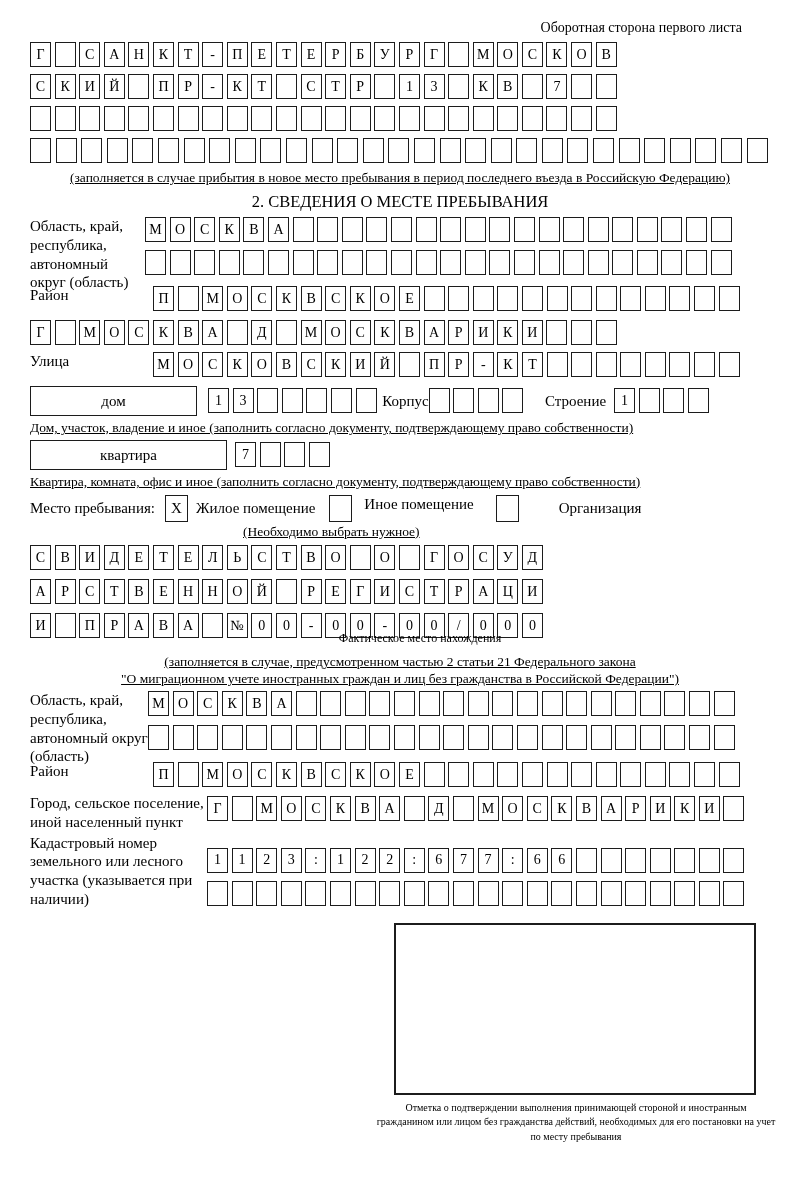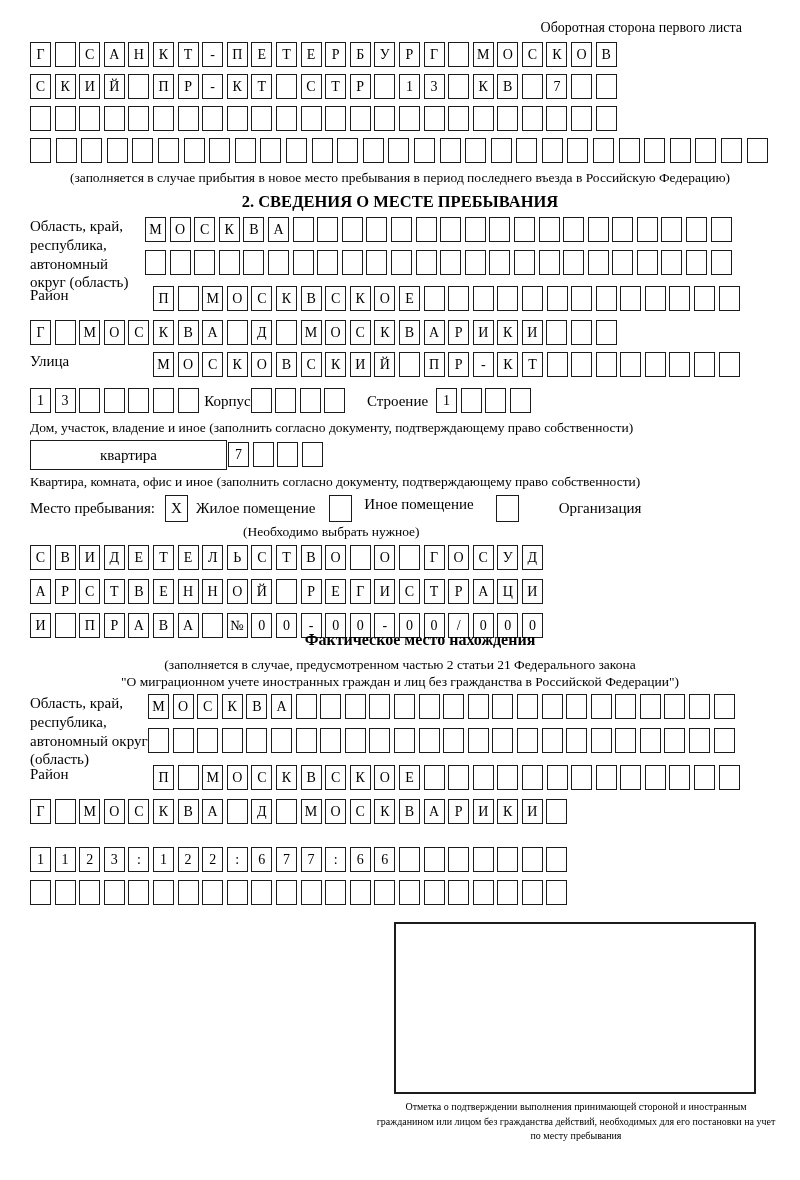--- a/index.html
+++ b/index.html
@@ -13,23 +13,23 @@
   .flabel{line-height:1.25;font-size:15px;flex:none;}
   .cellcol{display:flex;flex-direction:column;flex:none;}
   .cells-row{display:flex;flex:none;margin-bottom:7px;}
   .cell{
     flex:none;box-sizing:border-box;width:21px;height:25px;
     border:1.6px solid #1c1c1c;margin-right:3.6px;
     display:flex;align-items:center;justify-content:center;
     font-size:14px;line-height:1;background:#fff;
   }
   .g45 .cell{width:21px;margin-right:4.6px;}
-  .caption{font-size:13.5px;margin-left:30px;}
+  .caption{font-size:13.5px;margin-left:30px;text-decoration:underline;}
   .caption.center{text-align:center;margin-left:0;}
-  .sec-title{font-weight:bold;font-size:16.5px;text-align:center;}
+  .sec-title{font-weight:normal;font-size:16.5px;text-align:center;}
   .labelbox{
     box-sizing:border-box;border:1.6px solid #1c1c1c;height:30px;
     display:flex;align-items:center;justify-content:center;flex:none;background:#fff;
   }
   .inline-lbl{font-size:15px;line-height:30px;flex:none;}
   .checkbox{
     flex:none;box-sizing:border-box;width:23px;height:27px;
     border:1.7px solid #1c1c1c;display:flex;align-items:center;justify-content:center;
     font-size:15px;background:#fff;
   }
@@ -309,20 +309,21 @@
       <span class="cell"></span>
       <span class="cell"></span>
       <span class="cell"></span>
       <span class="cell"></span>
       <span class="cell"></span>
       <span class="cell"></span>
     </div>
 </div>
 
 <div class="frow mt2">
+  <div class="labelbox" style="width:167px;margin-right:11px;">дом</div>
   <div class="cells-row" style="margin-top:2px;">
       <span class="cell">1</span>
       <span class="cell">3</span>
       <span class="cell"></span>
       <span class="cell"></span>
       <span class="cell"></span>
       <span class="cell"></span>
       <span class="cell"></span>
     </div>
   <div class="inline-lbl" style="margin:0 0 0 2px;">Корпус</div>
@@ -336,21 +337,21 @@
   <div class="cells-row" style="margin-top:2px;">
       <span class="cell">1</span>
       <span class="cell"></span>
       <span class="cell"></span>
       <span class="cell"></span>
     </div>
 </div>
 <div class="caption">Дом, участок, владение и иное (заполнить согласно документу, подтверждающему право собственности)</div>
 
 <div class="frow mt4">
-  <div class="labelbox" style="width:197px;margin-right:1px;">квартира</div>
+  <div class="labelbox" style="width:197px;margin-right:8px;">квартира</div>
   <div class="cells-row" style="margin-top:2px;">
       <span class="cell">7</span>
       <span class="cell"></span>
       <span class="cell"></span>
       <span class="cell"></span>
     </div>
 </div>
 <div class="caption">Квартира, комната, офис и иное (заполнить согласно документу, подтверждающему право собственности)</div>
 
 <div class="frow mt5" style="align-items:center;">
@@ -431,21 +432,21 @@
         <span class="cell">0</span>
         <span class="cell">0</span>
         <span class="cell">/</span>
         <span class="cell">0</span>
         <span class="cell">0</span>
         <span class="cell">0</span>
       </div>
   </div>
 </div>
 
-<div class="sec-title" style="margin-top:-14px;font-size:16px;padding-left:40px;">Фактическое место нахождения</div>
+<div class="sec-title" style="margin-top:-14px;font-size:12px;padding-left:40px;">Фактическое место нахождения</div>
 <div class="caption center mt8">(заполняется в случае, предусмотренном частью 2 статьи 21 Федерального закона</div>
 <div class="caption center" style="margin-top:1px;">"О миграционном учете иностранных граждан и лиц без гражданства в Российской Федерации")</div>
 
 <div class="frow mt4">
   <div class="flabel" style="width:118px;">Область, край, республика, автономный округ (область)</div>
   <div class="cellcol">
     <div class="cells-row" style="margin-bottom:9px;">
         <span class="cell">М</span>
         <span class="cell">О</span>
         <span class="cell">С</span>
@@ -524,20 +525,21 @@
       <span class="cell"></span>
       <span class="cell"></span>
       <span class="cell"></span>
       <span class="cell"></span>
       <span class="cell"></span>
       <span class="cell"></span>
     </div>
 </div>
 
 <div class="frow">
+  <div class="flabel" style="width:177px;">Город, сельское поселение, иной населенный пункт</div>
   <div class="cells-row" style="margin-top:2px;">
       <span class="cell">Г</span>
       <span class="cell"></span>
       <span class="cell">М</span>
       <span class="cell">О</span>
       <span class="cell">С</span>
       <span class="cell">К</span>
       <span class="cell">В</span>
       <span class="cell">А</span>
       <span class="cell"></span>
@@ -551,20 +553,21 @@
       <span class="cell">А</span>
       <span class="cell">Р</span>
       <span class="cell">И</span>
       <span class="cell">К</span>
       <span class="cell">И</span>
       <span class="cell"></span>
     </div>
 </div>
 
 <div class="frow mt2">
+  <div class="flabel" style="width:177px;">Кадастровый номер земельного или лесного участка (указывается при наличии)</div>
   <div class="cellcol" style="margin-top:14px;">
     <div class="cells-row" style="margin-bottom:8px;">
         <span class="cell">1</span>
         <span class="cell">1</span>
         <span class="cell">2</span>
         <span class="cell">3</span>
         <span class="cell">:</span>
         <span class="cell">1</span>
         <span class="cell">2</span>
         <span class="cell">2</span>

